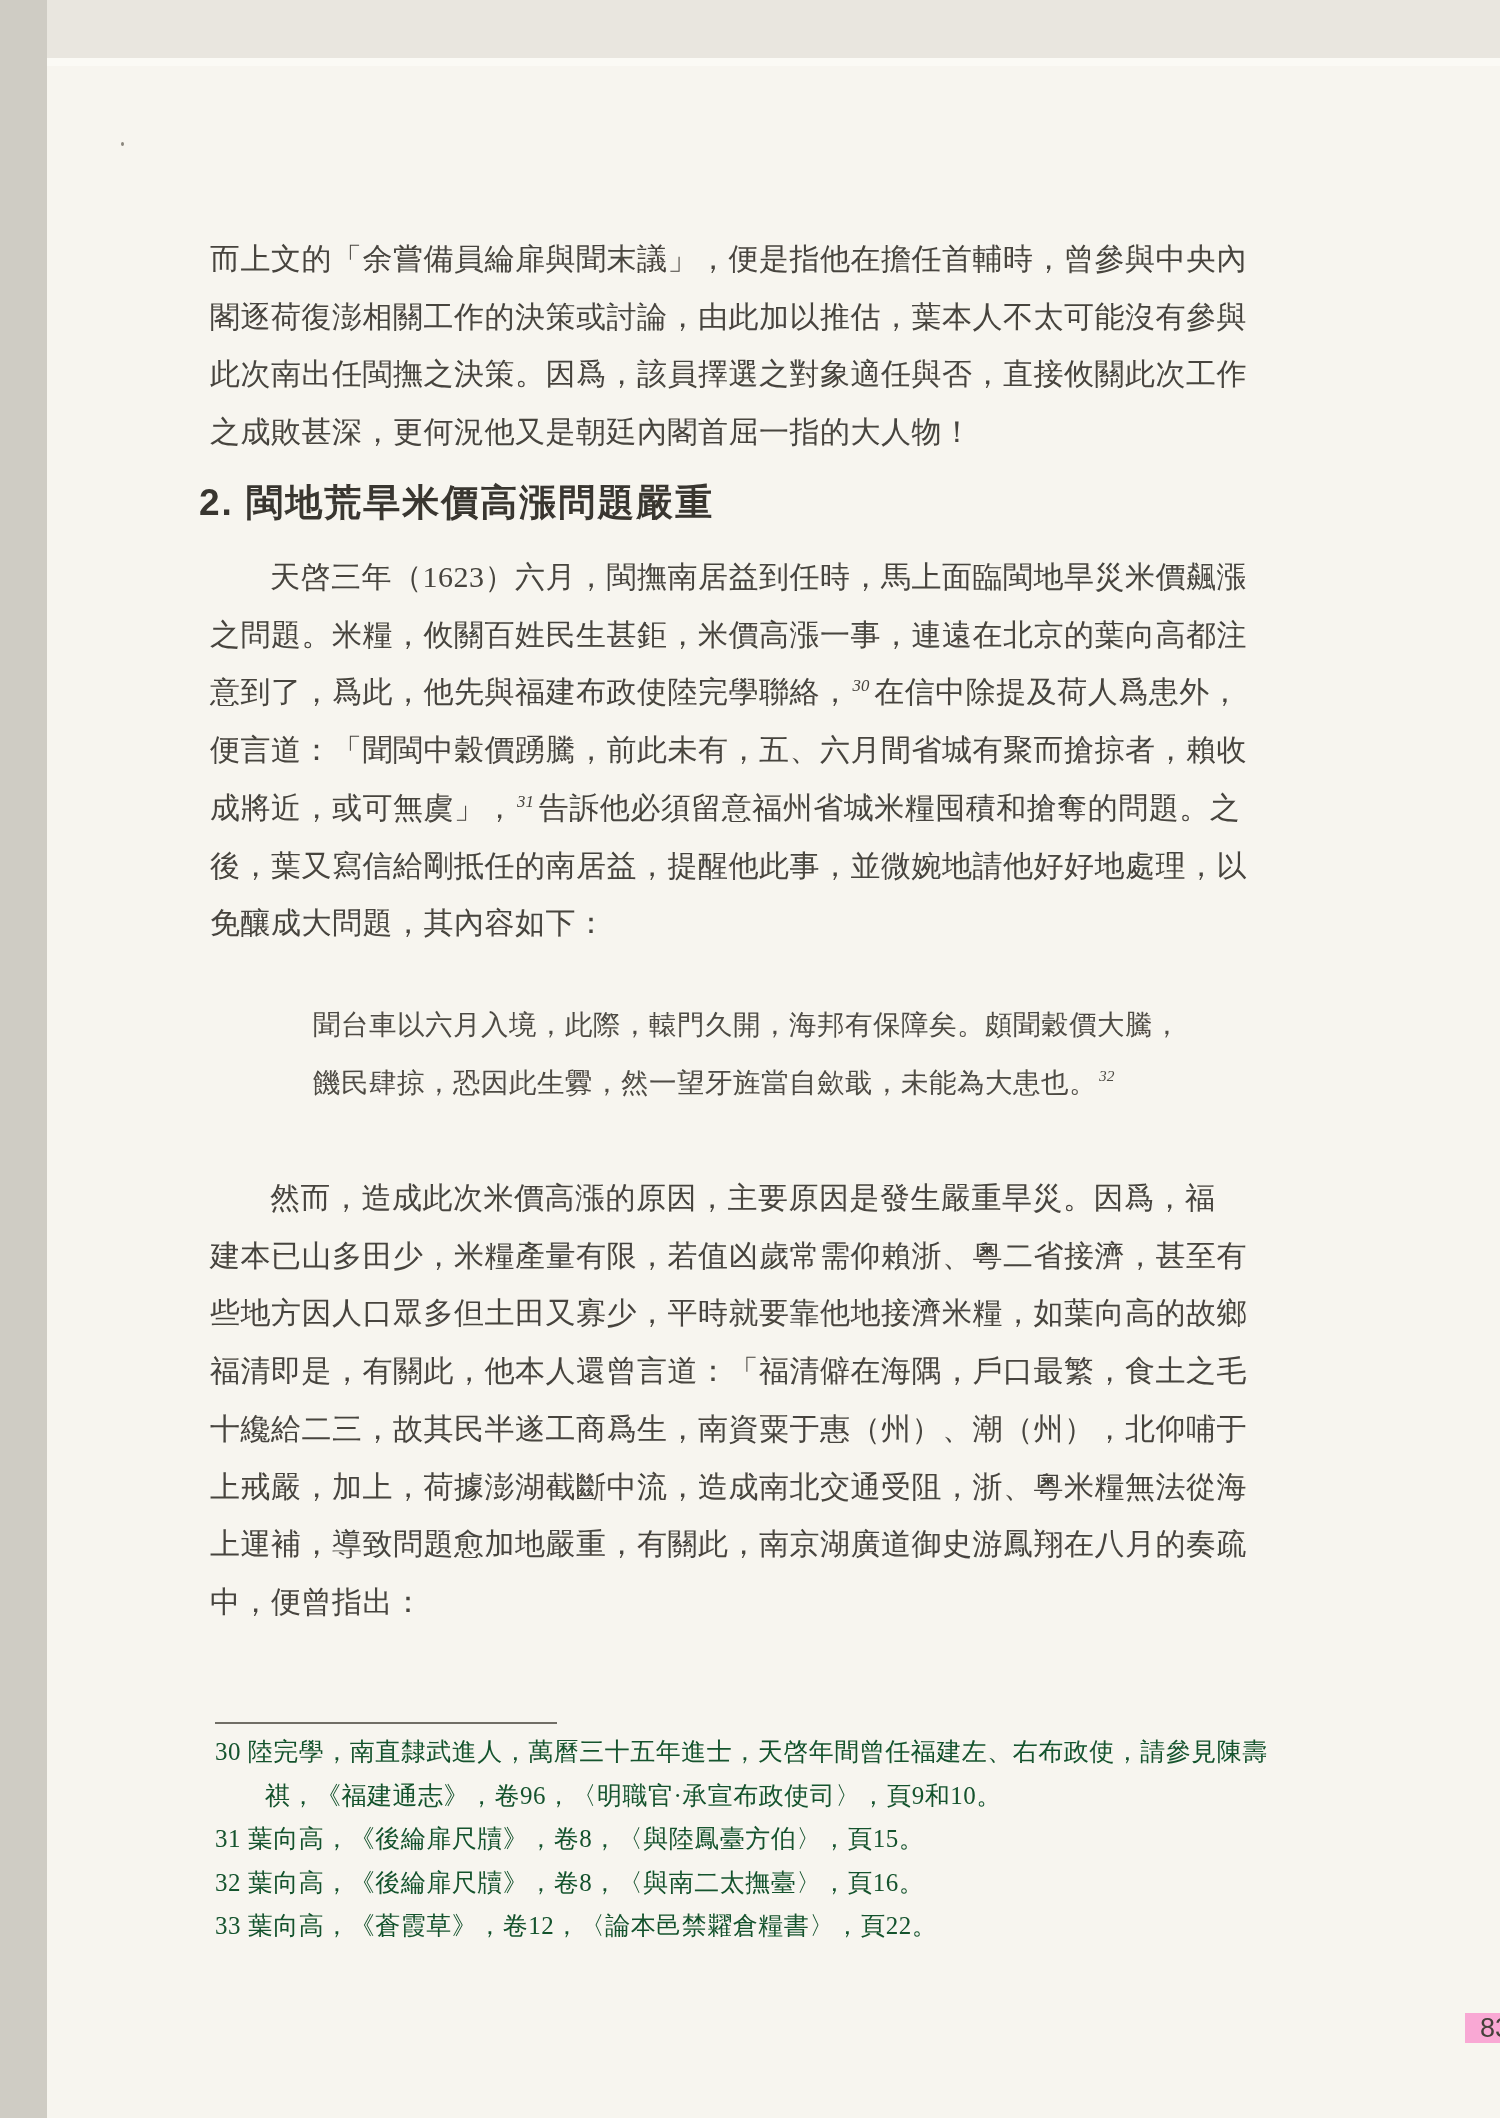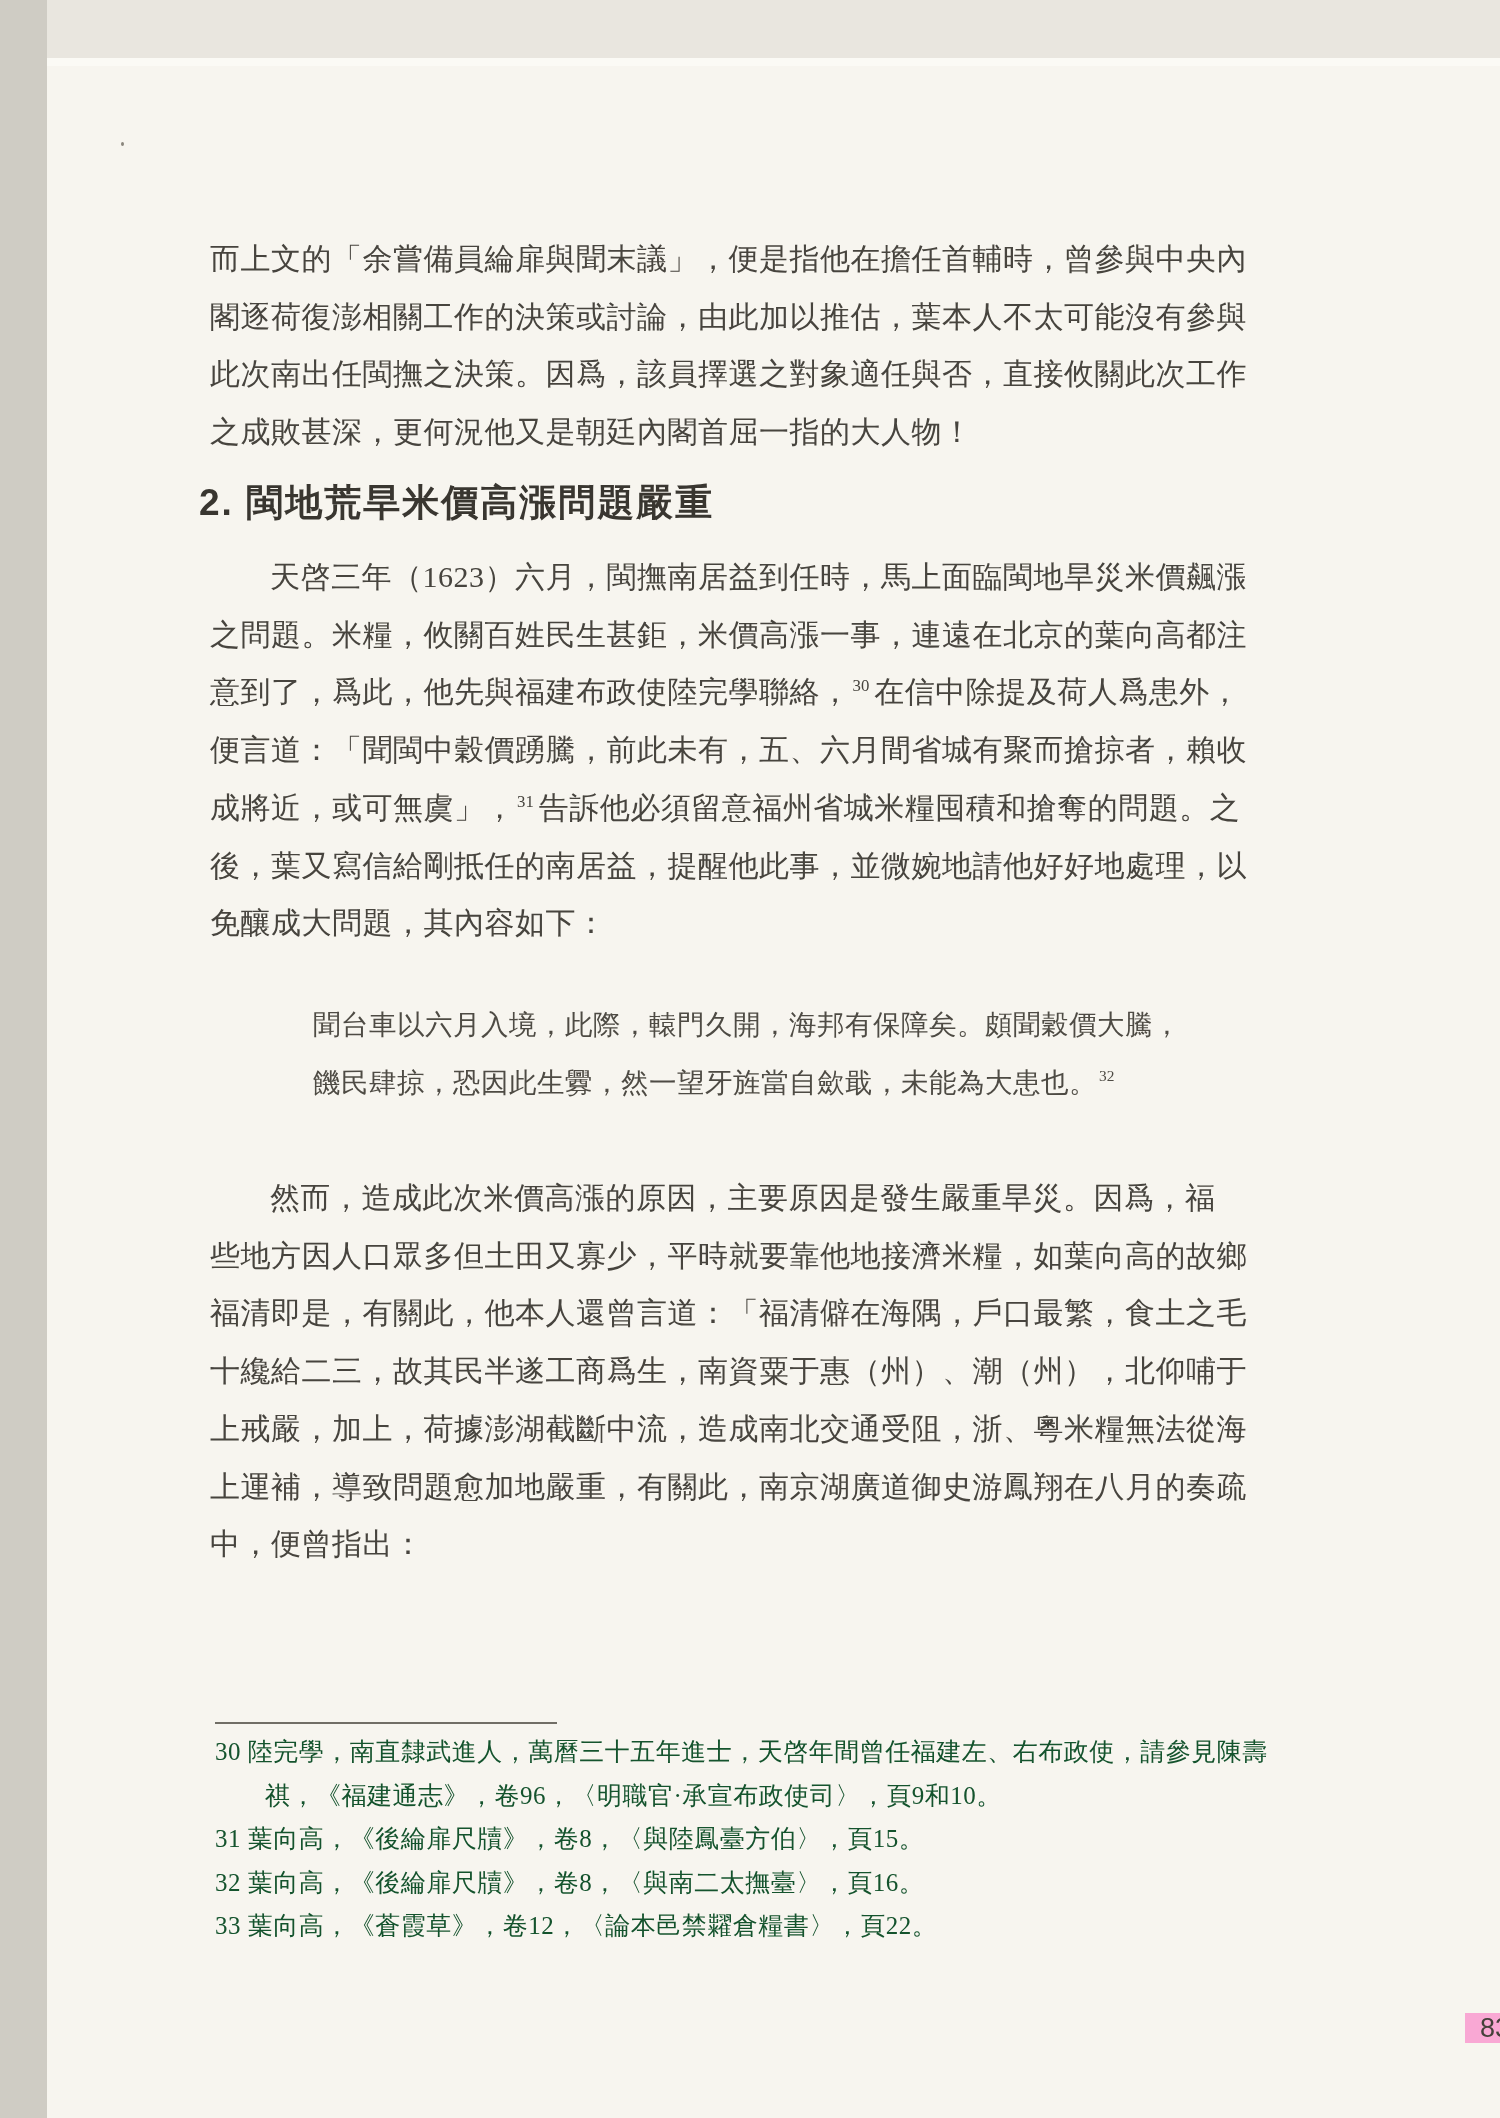--- a/index.html
+++ b/index.html
@@ -52,20 +52,21 @@
     line-height:57.5px;
     color:#4e4b44;
     letter-spacing:2.5px;
   }
   .sup{
     vertical-align:super;
     font-size:0.56em;
     line-height:0;
     margin:0 5px 0 2px;
     letter-spacing:0;
+    font-style:italic;
   }
   .fn-divider{
     position:absolute;left:168px;top:1722px;
     width:342px;height:2px;
     background:#716e66;
   }
   .footnotes{
     left:168px;top:1730px;width:1130px;
     font-size:25px;
     line-height:43.5px;
@@ -113,20 +114,21 @@
       <div class="tline"><span>免釀成大問題，其內容如下：</span></div>
     </div>
 
   <div class="textblock quote">
       <div class="tline"><span>聞台車以六月入境，此際，轅門久開，海邦有保障矣。頗聞穀價大騰，</span></div>
       <div class="tline"><span>饑民肆掠，恐因此生釁，然一望牙旌當自歛戢，未能為大患也。</span><span class="sup">32</span></div>
     </div>
 
   <div class="textblock body-text p3">
       <div class="tline ind"><span>然而，造成此次米價高漲的原因，主要原因是發生嚴重旱災。因爲，福</span></div>
+      <div class="tline"><span>建本已山多田少，米糧產量有限，若值凶歲常需仰賴浙、粵二省接濟，甚至有</span></div>
       <div class="tline"><span>些地方因人口眾多但土田又寡少，平時就要靠他地接濟米糧，如葉向高的故鄉</span></div>
       <div class="tline"><span>福清即是，有關此，他本人還曾言道：「福清僻在海隅，戶口最繁，食土之毛</span></div>
       <div class="tline"><span>十纔給二三，故其民半遂工商爲生，南資粟于惠（州）、潮（州），北仰哺于</span></div>
       <div class="tline"><span>上戒嚴，加上，荷據澎湖截斷中流，造成南北交通受阻，浙、粵米糧無法從海</span></div>
       <div class="tline"><span>上運補，導致問題愈加地嚴重，有關此，南京湖廣道御史游鳳翔在八月的奏疏</span></div>
       <div class="tline"><span>中，便曾指出：</span></div>
     </div>
 
   <div class="fn-divider"></div>
 

